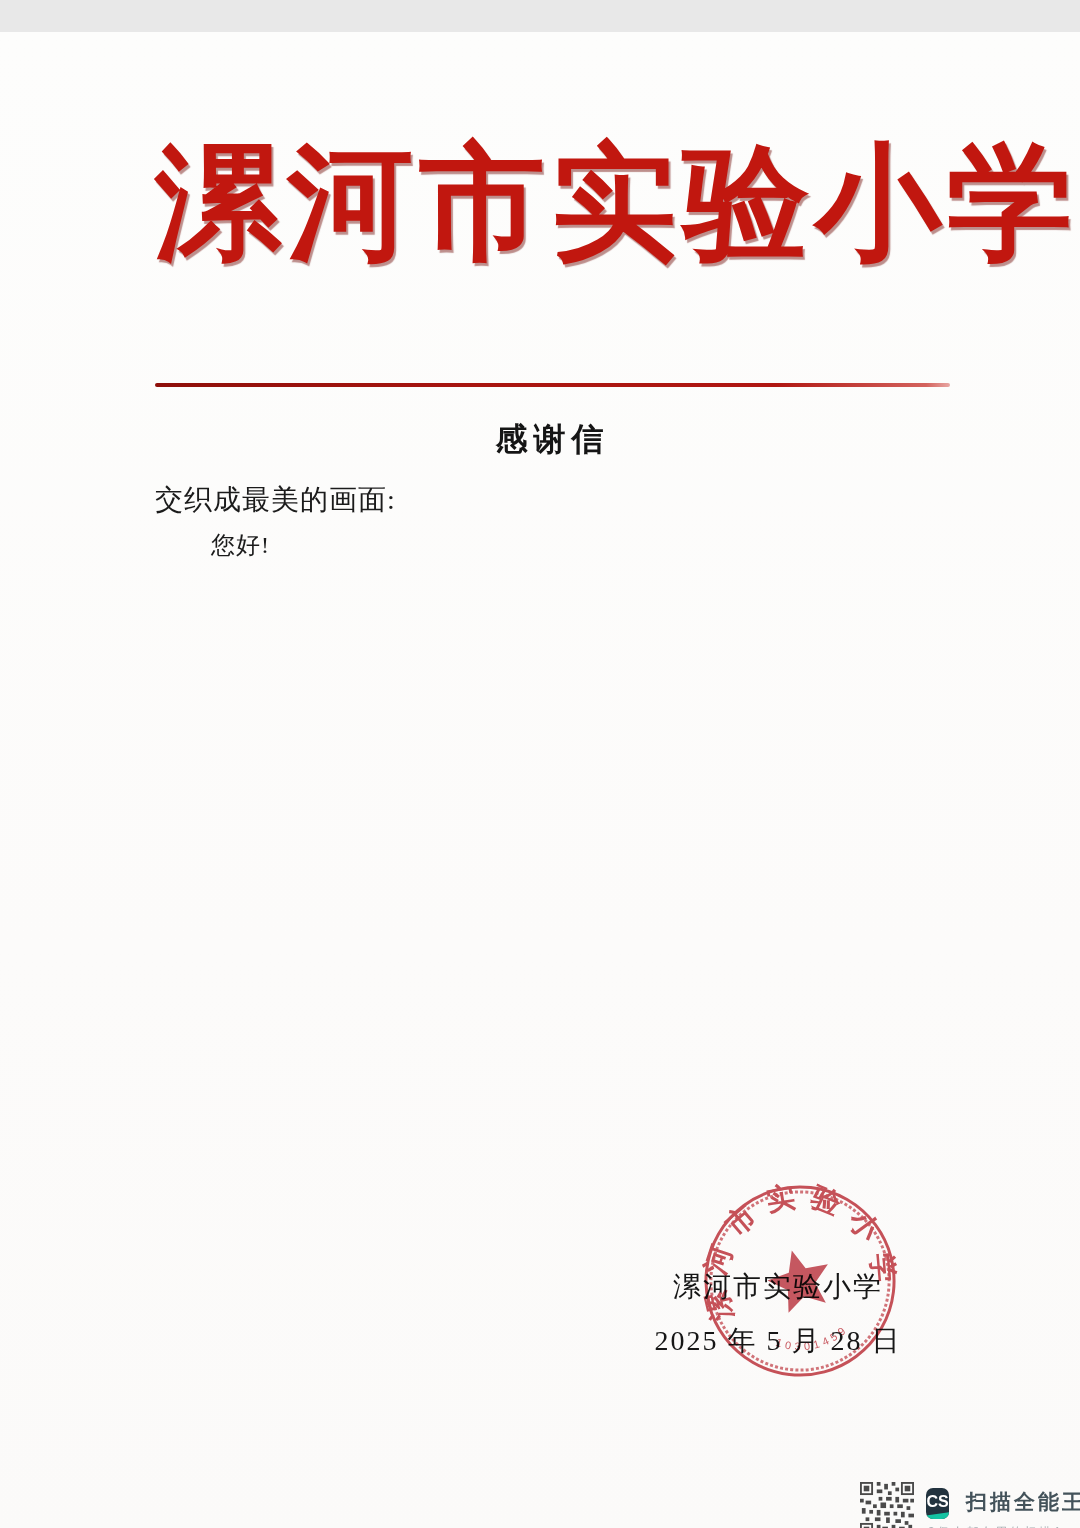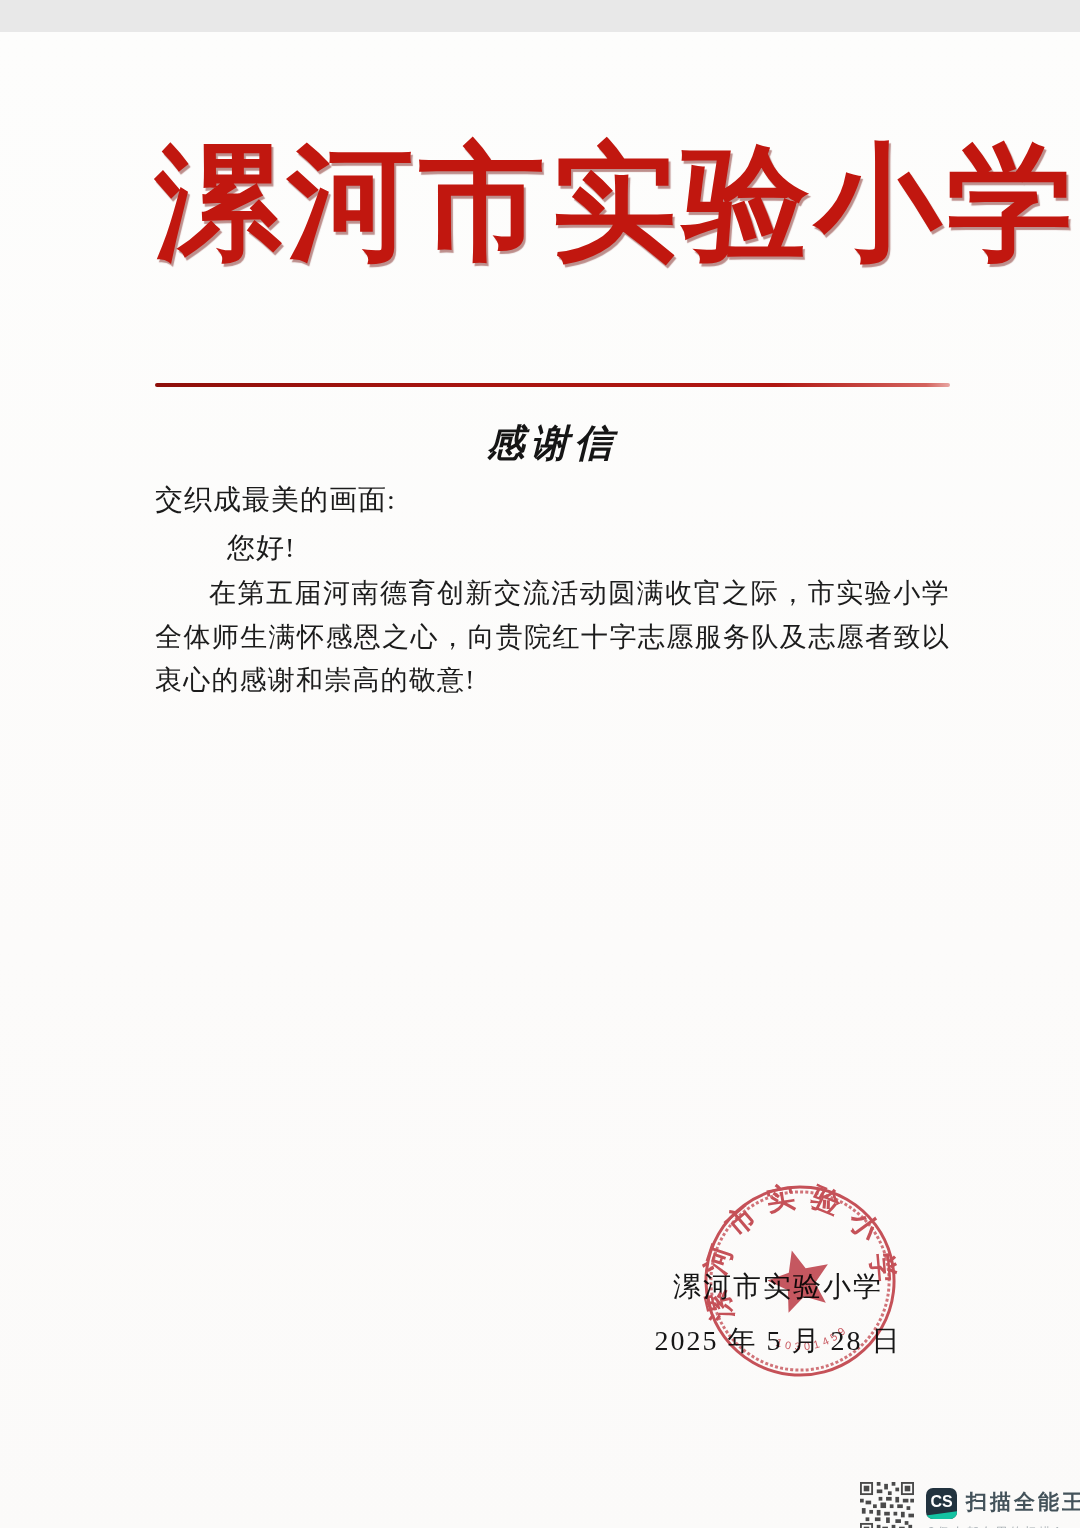--- a/index.html
+++ b/index.html
@@ -27,32 +27,31 @@
     white-space:nowrap;
   }
   .divider{
     position:absolute;left:0;right:0;top:351px;height:4px;
     background:linear-gradient(90deg,#8e0f0a 0%,#a81510 40%,#b01712 78%,#d4635e 97%,#e8a7a3 100%);
     border-radius:2px;
   }
   .letter-title{
     position:absolute;left:0;right:0;top:386px;
     text-align:center;
-    font-size:38px;font-weight:bold;color:#151515;
+    font-size:32px;font-weight:bold;color:#151515;
     letter-spacing:6px;
     font-family:"Liberation Sans","DejaVu Sans",sans-serif;
-    font-style:italic;
   }
   .recipient{
     position:absolute;left:0;top:449px;
     font-size:28px;color:#1b1b1b;letter-spacing:1px;
   }
   .greeting{
-    position:absolute;left:72px;top:497px;
-    font-size:28px;color:#1b1b1b;letter-spacing:1px;
+    position:absolute;left:56px;top:497px;
+    font-size:24px;color:#1b1b1b;letter-spacing:1px;
   }
   .body-text{
     position:absolute;left:0;right:0;top:540px;
   }
   .body-text p{
     margin:0;
     font-size:27px;line-height:43.5px;
     color:#1c1c1c;
     text-indent:2em;
     text-align:justify;
@@ -76,21 +75,21 @@
     mix-blend-mode:multiply;opacity:.88;
     pointer-events:none;
   }
 
   
   .watermark{
     position:absolute;left:860px;top:1448px;width:200px;height:62px;
   }
   .qr{position:absolute;left:0;top:2px;width:54px;height:54px;}
   .cs-logo{
-    position:absolute;left:66px;top:8px;width:31px;height:31px;
+    position:absolute;left:66px;top:8px;width:23px;height:31px;
     border-radius:7px;background:#22333f;overflow:hidden;
     display:flex;align-items:center;justify-content:center;
   }
   .cs-logo .wedge{
     position:absolute;left:-4px;bottom:-7px;width:46px;height:13px;
     background:#14c3a2;transform:rotate(-8deg);
   }
   .cs-logo .cs-text{
     position:relative;z-index:2;
     color:#ffffff;font-size:16px;font-weight:bold;
@@ -116,21 +115,20 @@
 <div class="page">
 
   <div class="content">
     <div class="school-header">漯河市实验小学</div>
     <div class="divider"></div>
     <div class="letter-title">感谢信</div>
     <div class="recipient">交织成最美的画面:</div>
     <div class="greeting">您好!</div>
 
     <div class="body-text">
-      <p>在第五届河南德育创新交流活动圆满收官之际，市实验小学全体师生满怀感恩之心，向贵院红十字志愿服务队及志愿者致以衷心的感谢和崇高的敬意!</p>
     </div>
 
     <div class="signature-block">
       <div class="signature-name">漯河市实验小学</div>
       <div class="signature-date">2025 年 5 月 28 日</div>
     </div>
   </div>
 
   <svg class="seal" viewBox="0 0 200 200">
     <g transform="rotate(-15 100 100)" fill="none">

